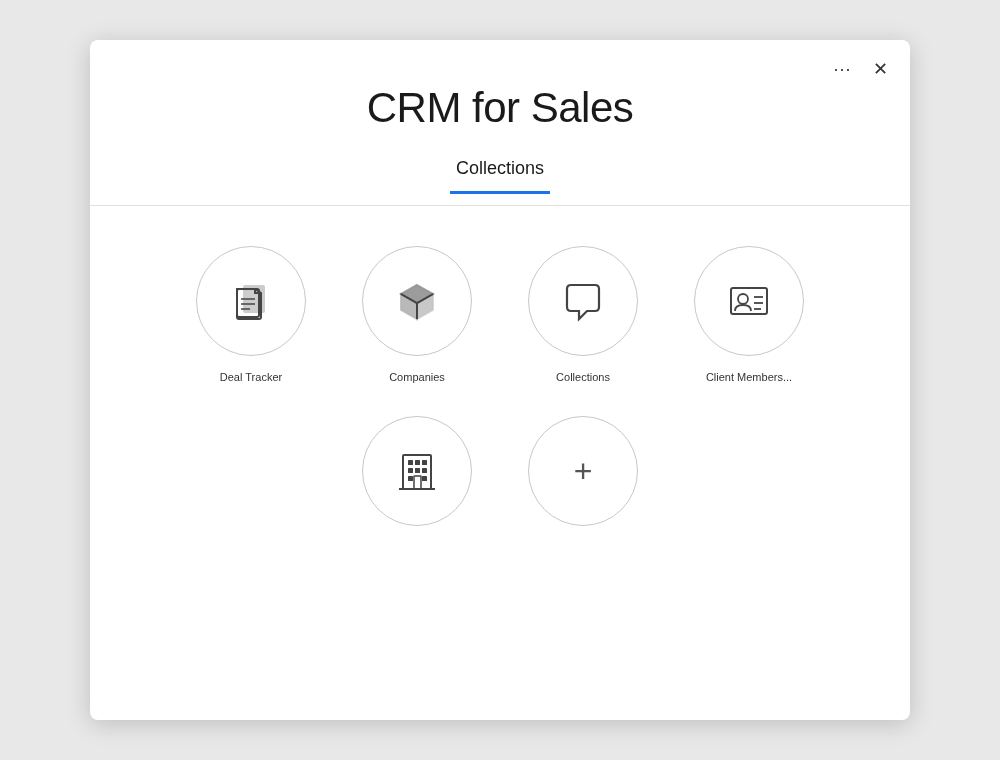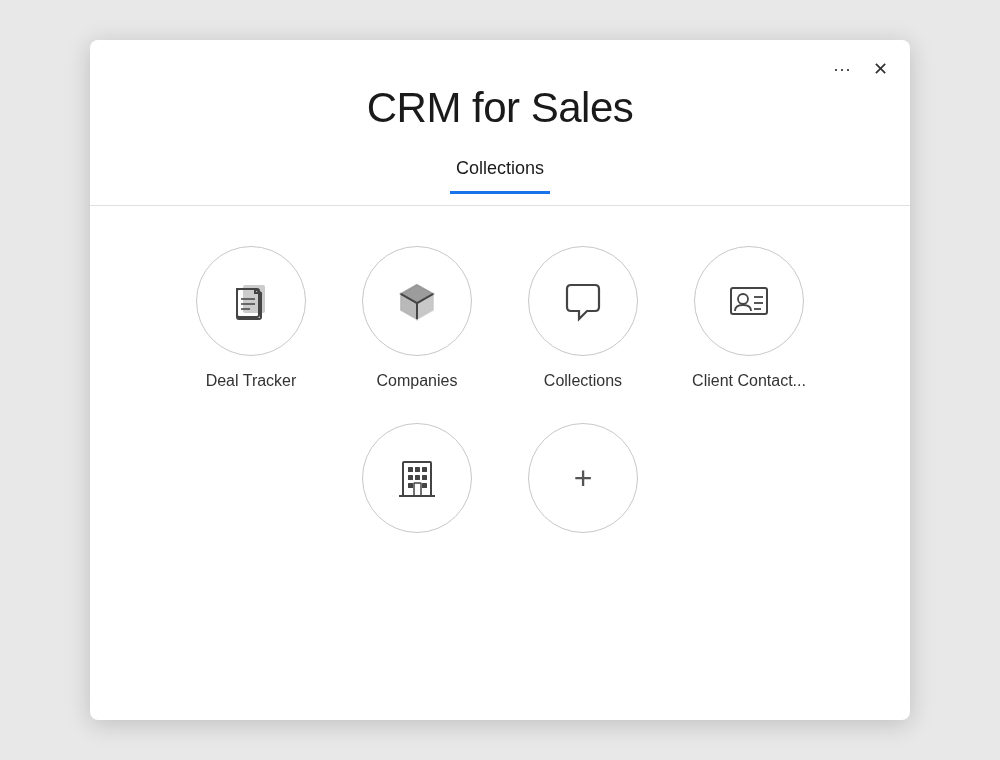--- a/index.html
+++ b/index.html
@@ -119,21 +119,21 @@
       transition: box-shadow 0.15s, border-color 0.15s;
       cursor: pointer;
     }
 
     .circle-btn svg {
       width: 52px;
       height: 52px;
     }
 
     .item-label {
-      font-size: 16px;
+      font-size: 11px;
       color: #333;
       text-align: center;
       line-height: 1.35;
     }
 
     .add-icon {
       font-size: 32px;
       color: #555;
       font-weight: 200;
       line-height: 1;
@@ -210,21 +210,21 @@
             <rect x="8" y="13" width="36" height="26" rx="2" fill="none" stroke="#444" stroke-width="2"></rect>
 
             <circle cx="20" cy="24" r="5" fill="none" stroke="#444" stroke-width="1.8"></circle>
             <path d="M12 36 Q12 30 20 30 Q28 30 28 36" fill="none" stroke="#444" stroke-width="1.8"></path>
 
             <line x1="31" y1="22" x2="40" y2="22" stroke="#444" stroke-width="1.8"></line>
             <line x1="31" y1="28" x2="40" y2="28" stroke="#444" stroke-width="1.8"></line>
             <line x1="31" y1="34" x2="38" y2="34" stroke="#444" stroke-width="1.8"></line>
           </svg>
         </div>
-        <span class="item-label">Client Contact...</span>
+        <span class="item-label">Client Members...</span>
       </div>
 
     </div>
 
     <div class="grid-row">
 
       <div class="collection-item">
         <div class="circle-btn">
           <svg viewBox="0 0 52 52" fill="none" xmlns="http://www.w3.org/2000/svg">
 

